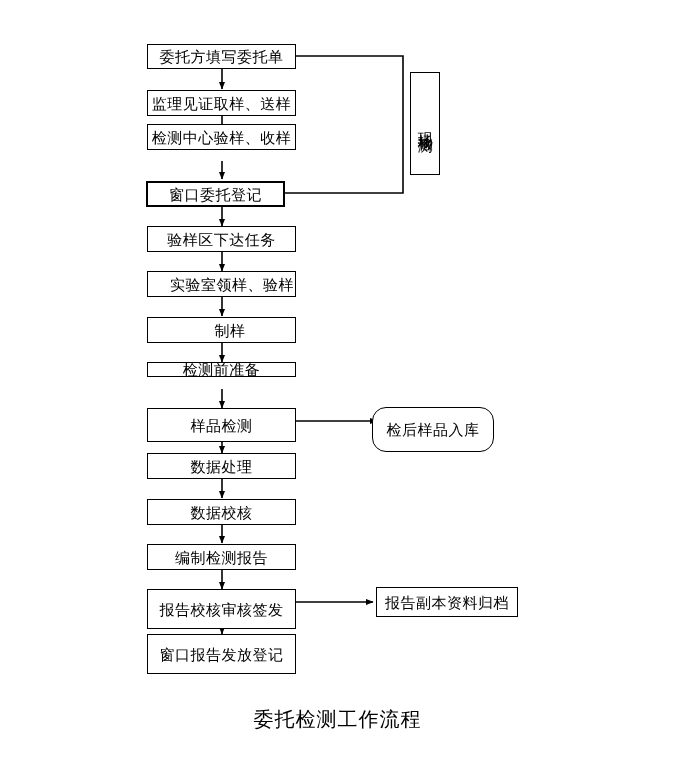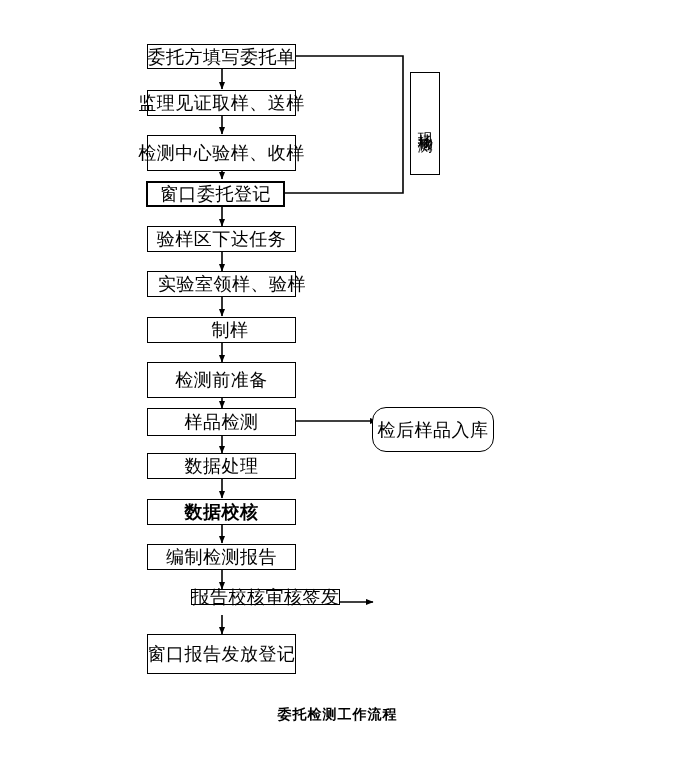--- a/index.html
+++ b/index.html
@@ -18,21 +18,21 @@
     overflow: hidden;
   }
   .node {
     position: absolute;
     box-sizing: border-box;
     border: 1.4px solid #000000;
     background: #ffffff;
     display: flex;
     align-items: center;
     justify-content: center;
-    font-size: 18px;
+    font-size: 15px;
     line-height: 1;
     color: #000000;
     letter-spacing: 0.5px;
     white-space: nowrap;
   }
   .node.emphasis {
     border-width: 2.4px;
   }
   .node-vertical {
     position: absolute;
@@ -57,22 +57,22 @@
     width: 675px;
     height: 769px;
     pointer-events: none;
   }
   .title {
     position: absolute;
     left: 0;
     top: 706px;
     width: 675px;
     text-align: center;
-    font-size: 14px;
-    font-weight: bold;
+    font-size: 20px;
+    font-weight: normal;
     color: #000000;
     letter-spacing: 1px;
   }
 </style>
 </head>
 <body>
 
 <div id="canvas">
 
   <svg class="edge-layer" viewBox="0 0 675 769" width="675" height="769">
@@ -102,44 +102,45 @@
 
     <line x1="296" y1="602" x2="373" y2="602" stroke="#000000" stroke-width="1.6" marker-end="url(#arrow)"></line>
 
     <path d="M296,56 L403,56 L403,193 L243,193" stroke="#000000" stroke-width="1.6" fill="none" marker-end="url(#arrow)"></path>
   </svg>
 
   <div class="node" style="left:147px; top:44px; width:149px; height:25px;">委托方填写委托单</div>
 
   <div class="node" style="left:147px; top:90px; width:149px; height:26px;">监理见证取样、送样</div>
 
-  <div class="node" style="left:147px; top:135px; width:149px; height:36px;">检测中心验样、收样</div>
+  <div class="node" style="left:147px; top:124px; width:149px; height:26px;">检测中心验样、收样</div>
 
   <div class="node emphasis" style="left:146px; top:181px; width:139px; height:26px;">窗口委托登记</div>
 
   <div class="node" style="left:147px; top:226px; width:149px; height:26px;">验样区下达任务</div>
 
   <div class="node" style="left:147px; top:271px; width:149px; height:26px;padding-left:21px;">实验室领样、验样</div>
 
   <div class="node" style="left:147px; top:317px; width:149px; height:26px;padding-left:17px;">制样</div>
 
-  <div class="node" style="left:147px; top:362px; width:149px; height:36px;">检测前准备</div>
+  <div class="node" style="left:147px; top:362px; width:149px; height:15px;">检测前准备</div>
 
-  <div class="node" style="left:147px; top:408px; width:149px; height:28px;">样品检测</div>
+  <div class="node" style="left:147px; top:408px; width:149px; height:34px;">样品检测</div>
 
   <div class="node" style="left:147px; top:453px; width:149px; height:26px;">数据处理</div>
 
-  <div class="node" style="left:147px; top:499px; width:149px; height:26px;font-weight:bold;">数据校核</div>
+  <div class="node" style="left:147px; top:499px; width:149px; height:26px;">数据校核</div>
 
   <div class="node" style="left:147px; top:544px; width:149px; height:26px;">编制检测报告</div>
 
-  <div class="node" style="left:147px; top:589px; width:149px; height:16px;margin-left:44px;">报告校核审核签发</div>
+  <div class="node" style="left:147px; top:589px; width:149px; height:40px;">报告校核审核签发</div>
 
   <div class="node" style="left:147px; top:634px; width:149px; height:40px;">窗口报告发放登记</div>
 
   <div class="node" style="left:372px; top:407px; width:122px; height:45px;border-radius:14px;">检后样品入库</div>
 
+  <div class="node" style="left:376px; top:587px; width:142px; height:30px;">报告副本资料归档</div>
 
   <div class="node-vertical" style="left:410px; top:72px; width:30px; height:103px;">现场检测</div>
 
   <div class="title">委托检测工作流程</div>
 
 </div>
 
 </body></html>

